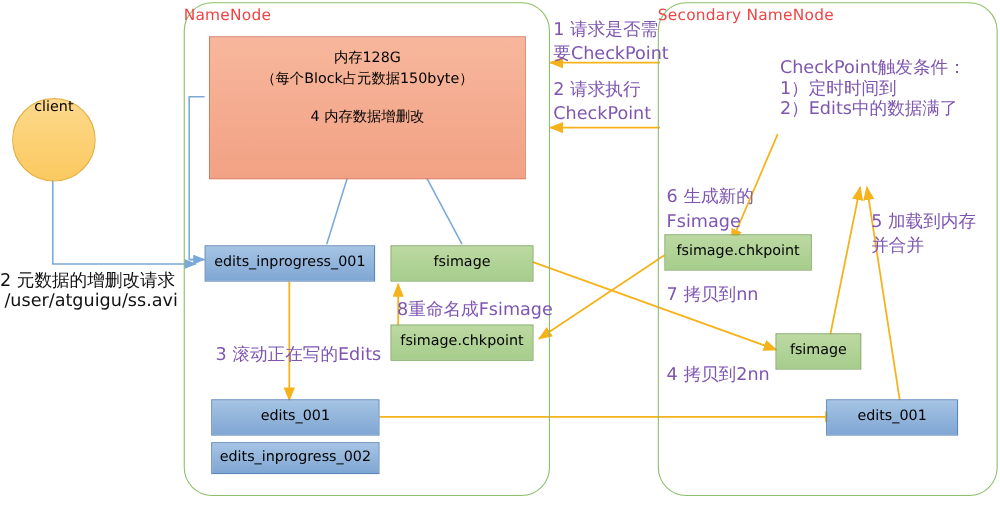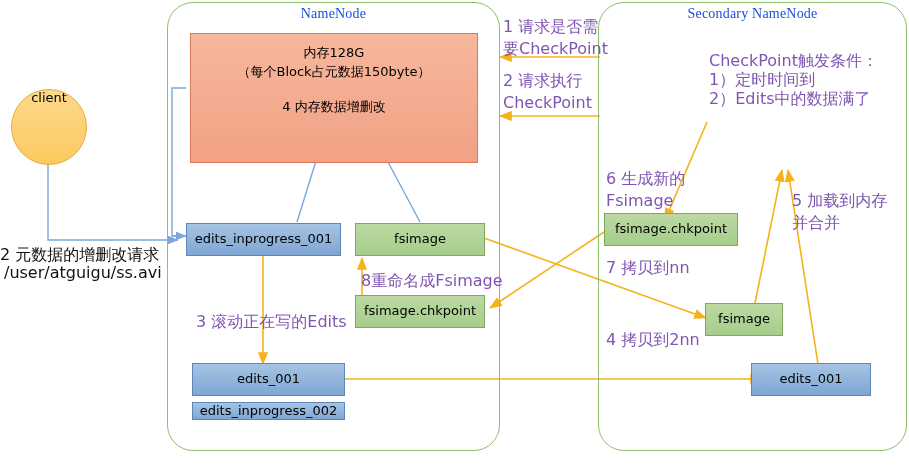--- a/index.html
+++ b/index.html
@@ -16,26 +16,25 @@
 
   .container-box{
     position:absolute;
     border:1.5px solid #8cc06a;
     border-radius:26px;
     background:transparent;
     box-sizing:border-box;
   }
   .container-title{
     position:absolute;
-    text-align:center;
+    text-align:left;
     font-size:14px;
-    color:#1d4ed8;
+    color:#ef4444;
     letter-spacing:.2px;
     white-space:nowrap;
-    font-family:Liberation Serif, serif;
   }
 
   .node{
     position:absolute;
     box-sizing:border-box;
     display:flex;
     align-items:center;
     justify-content:center;
     text-align:center;
     font-size:13px;
@@ -154,21 +153,21 @@
   <div class="node fsimg" style="left:355px;top:295px;width:130px;height:33px;">
       <span>fsimage.chkpoint</span>
     </div>
 
   <div class="lbl lbl-purple" style="left:196px;top:311px;">3 滚动正在写的Edits</div>
 
   <div class="node edits" style="left:192px;top:363px;width:153px;height:33px;">
       <span>edits_001</span>
     </div>
 
-  <div class="node edits" style="left:192px;top:402px;width:153px;height:18px;">
+  <div class="node edits" style="left:192px;top:402px;width:153px;height:29px;">
       <span>edits_inprogress_002</span>
     </div>
 
   <div class="lbl lbl-purple" style="left:503px;top:16px;">1 请求是否需
 要CheckPoint</div>
   <div class="lbl lbl-purple" style="left:503px;top:70px;">2 请求执行
 CheckPoint</div>
 
   <div class="lbl lbl-purple" style="left:709px;top:50px;">CheckPoint触发条件：</div>
   <div class="lbl lbl-purple" style="left:709px;top:69px;">1）定时时间到</div>

